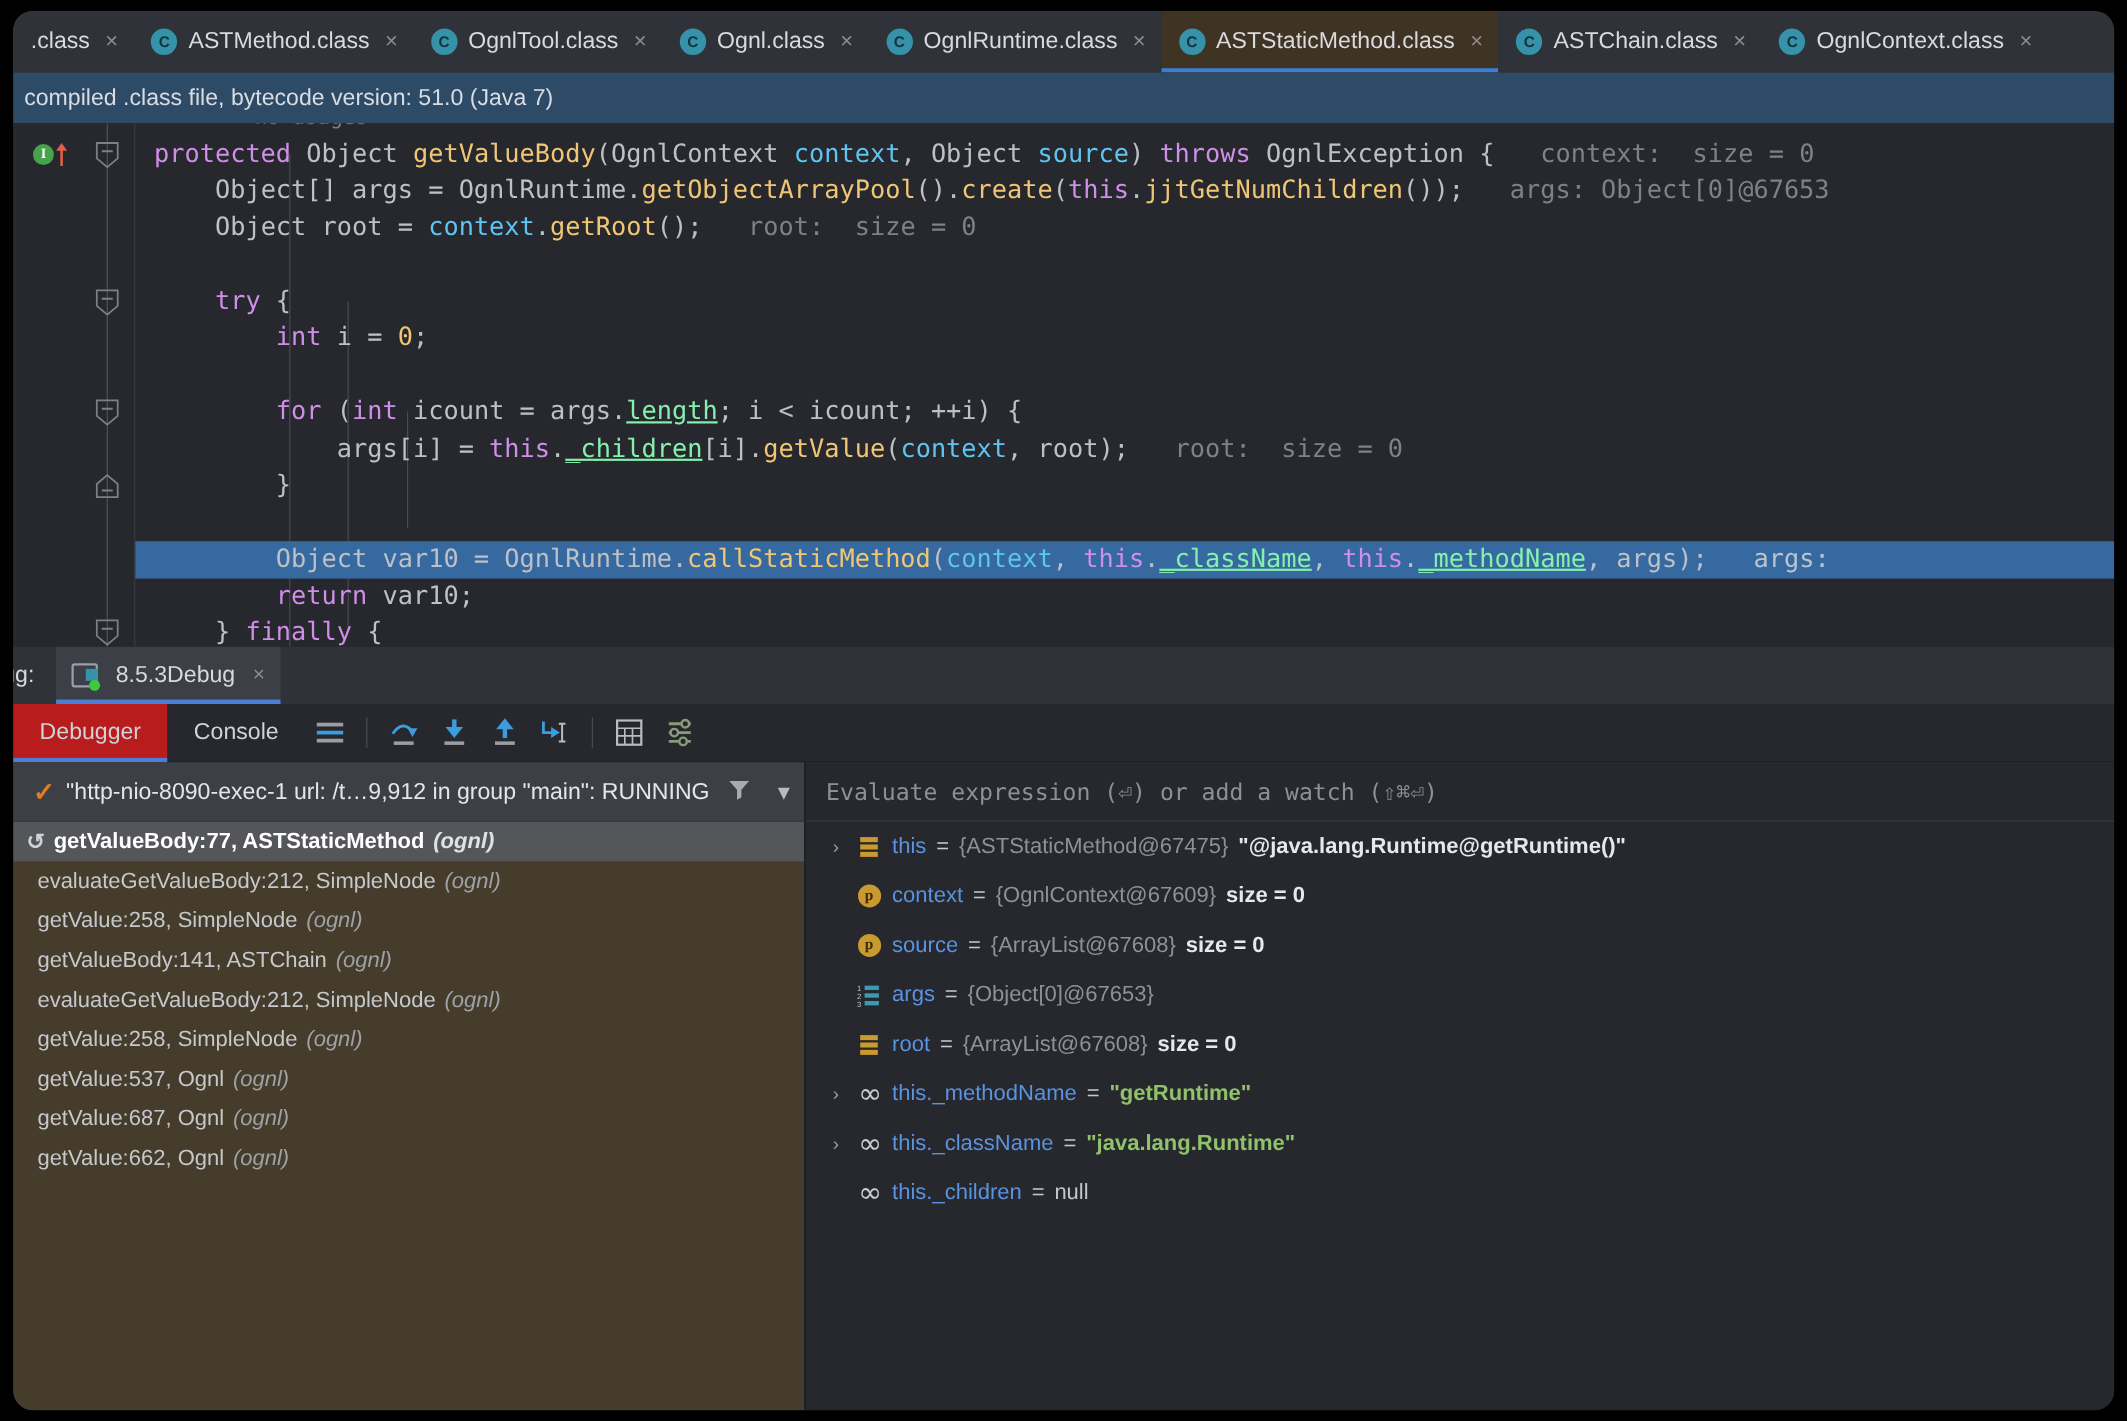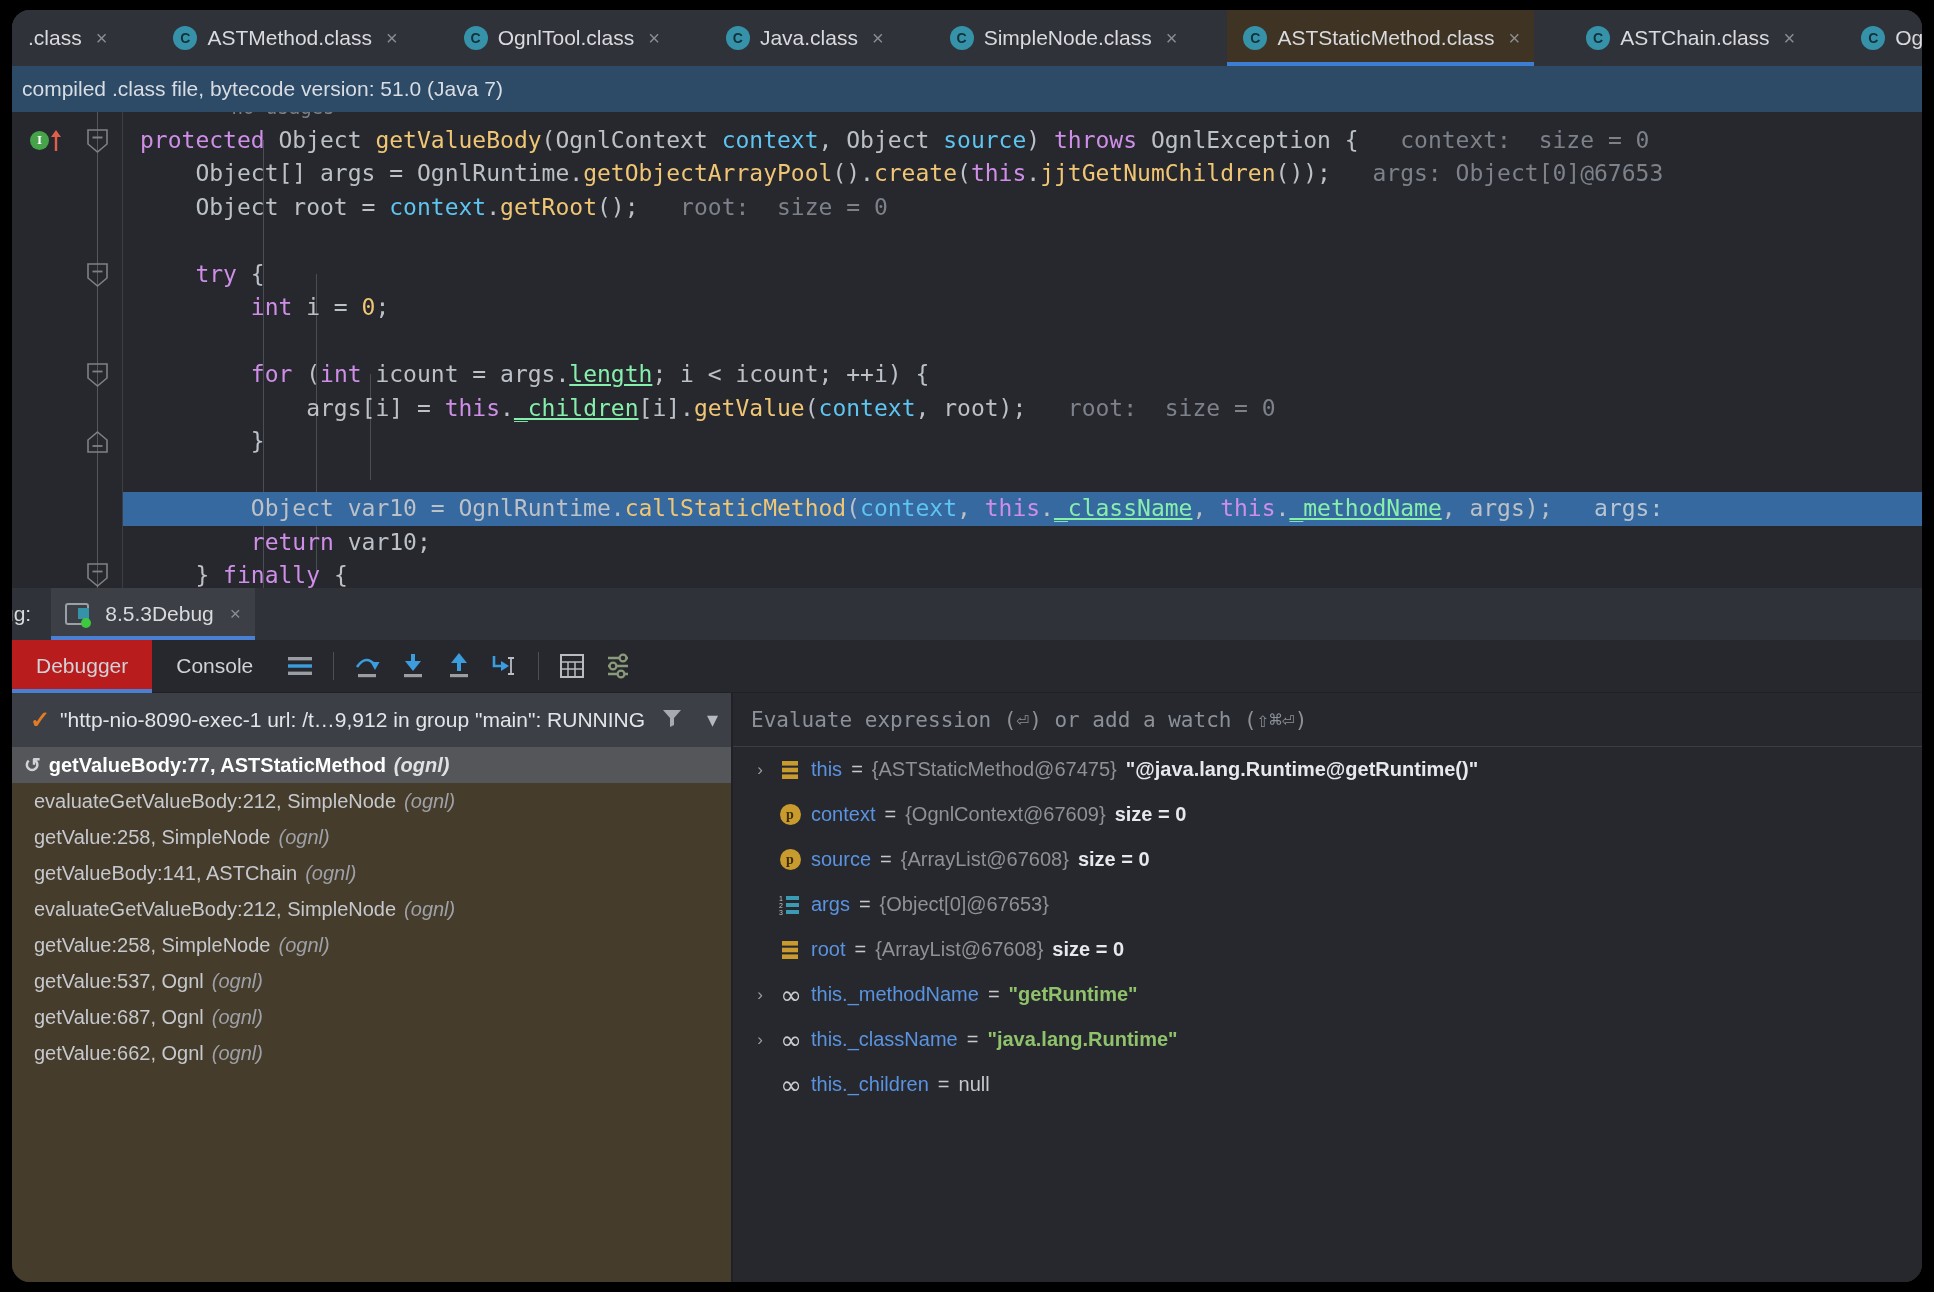--- a/index.html
+++ b/index.html
@@ -21,21 +21,20 @@
   }
 
   
   .tabbar {
     position: absolute; left: 0; top: 0;
     width: 100%; height: 56px;
     background: #30323a;
     display: flex; align-items: stretch;
     white-space: nowrap;
     overflow: hidden;
-    gap: 36px;
   }
   .tab {
     display: flex; align-items: center;
     gap: 10px;
     padding: 0 14px 0 16px;
     position: relative;
     background: #30323a;
     flex: 0 0 auto;
   }
   .tab.active { background: #3f3323; }
@@ -299,26 +298,26 @@
         <span class="tlabel">ASTMethod.class</span>
         <span class="tclose">×</span>
       </div>
       <div class="tab">
         <span class="cicon">C</span>
         <span class="tlabel">OgnlTool.class</span>
         <span class="tclose">×</span>
       </div>
       <div class="tab">
         <span class="cicon">C</span>
-        <span class="tlabel">Java.class</span>
+        <span class="tlabel">Ognl.class</span>
         <span class="tclose">×</span>
       </div>
       <div class="tab">
         <span class="cicon">C</span>
-        <span class="tlabel">SimpleNode.class</span>
+        <span class="tlabel">OgnlRuntime.class</span>
         <span class="tclose">×</span>
       </div>
       <div class="tab active">
         <span class="cicon">C</span>
         <span class="tlabel">ASTStaticMethod.class</span>
         <span class="tclose">×</span>
       </div>
       <div class="tab">
         <span class="cicon">C</span>
         <span class="tlabel">ASTChain.class</span>

